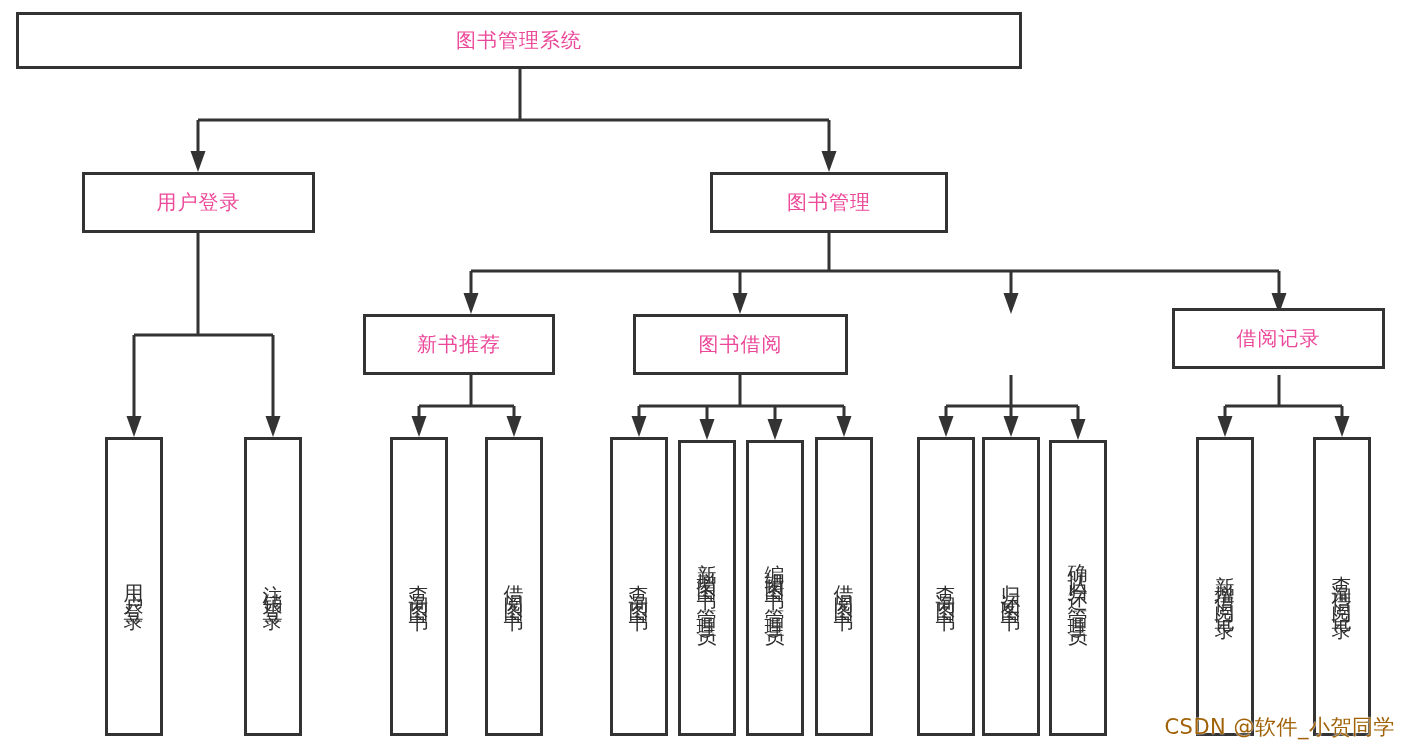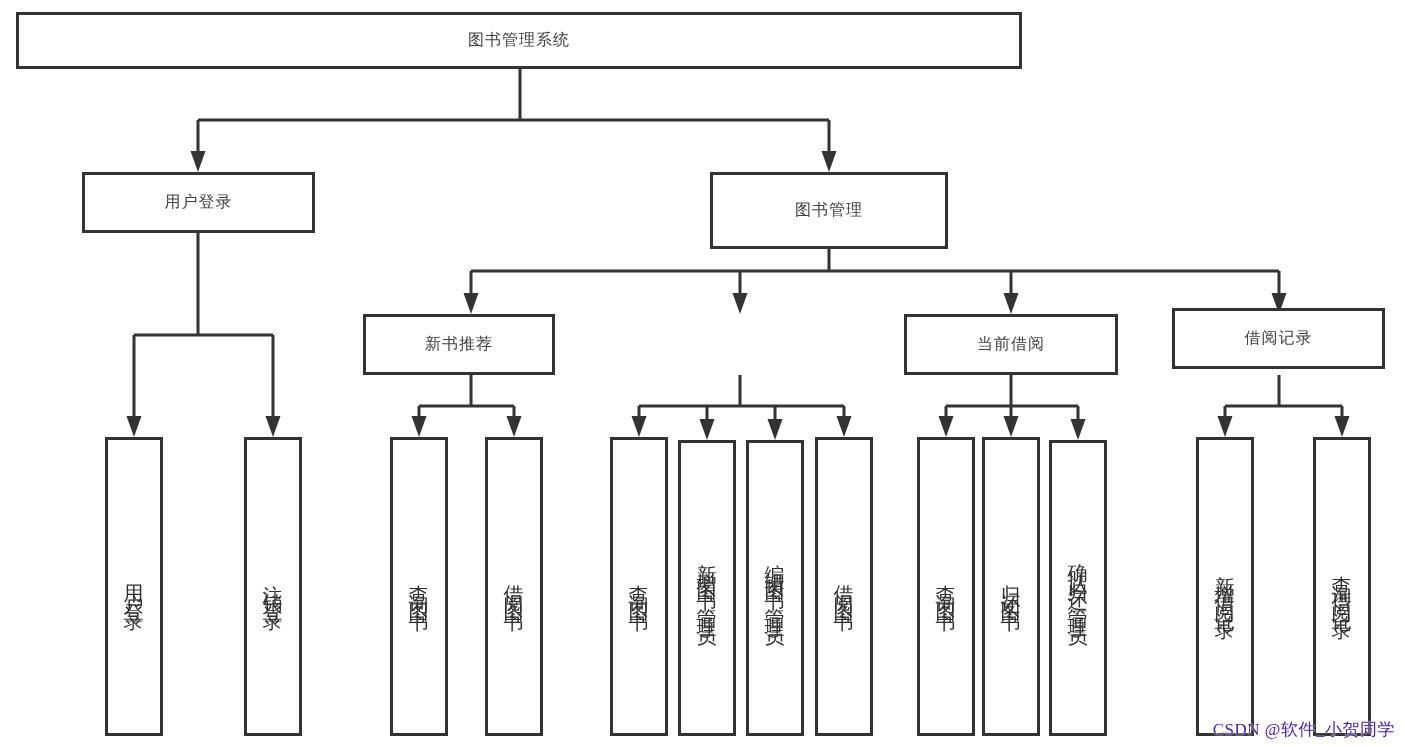--- a/index.html
+++ b/index.html
@@ -22,37 +22,37 @@
     position: absolute;
     box-sizing: border-box;
     border: 3px solid #333333;
     background: #ffffff;
     display: flex;
     align-items: center;
     justify-content: center;
     color: #2f2f2f;
   }
   .h-label {
-    font-size: 16px;
-    color: #404040;
+    font-size: 20px;
+    color: #ec4899;
     letter-spacing: 1px;
     white-space: nowrap;
   }
   .v-label {
     writing-mode: vertical-rl;
     text-orientation: mixed;
     font-size: 20px;
     letter-spacing: 9px;
     color: #2f2f2f;
     line-height: 1;
   }
   
   #n-root   { left: 16px;  top: 12px;  width: 1006px; height: 57px; }
   #n-login  { left: 82px;  top: 172px; width: 233px;  height: 61px; }
-  #n-mgmt   { left: 710px; top: 172px; width: 238px;  height: 77px; }
+  #n-mgmt   { left: 710px; top: 172px; width: 238px;  height: 61px; }
   #n-rec    { left: 363px; top: 314px; width: 192px;  height: 61px; }
   #n-borrow { left: 633px; top: 314px; width: 215px;  height: 61px; }
   #n-cur    { left: 904px; top: 314px; width: 214px;  height: 61px; }
   #n-record { left: 1172px;top: 308px; width: 213px;  height: 61px; }
 
   .leaf { width: 58px; top: 437px; height: 299px; }
   #l-login   { left: 105px; }
   #l-logout  { left: 244px; }
   #l-qbook-a { left: 390px; }
   #l-bbook-a { left: 485px; }
@@ -63,27 +63,26 @@
   #l-qbook-c { left: 917px; }
   #l-retbook { left: 982px; }
   #l-confirm { left: 1049px; top: 440px; height: 296px; }
   #l-addrec  { left: 1196px; }
   #l-qrec    { left: 1313px; }
 
   .watermark {
     position: absolute;
     right: 10px;
     bottom: 6px;
-    font-size: 17px;
-    color: #4c1d95;
+    font-size: 21px;
+    color: #a16207;
     text-shadow: 0 0 2px #ffffff, 0 0 1px #ffffff;
     letter-spacing: 0.5px;
     z-index: 10;
     white-space: nowrap;
-    font-family: Liberation Serif, serif;
   }
 </style>
 </head>
 <body>
 
 <div class="canvas">
 
   <svg class="edges" viewBox="0 0 1405 747" aria-hidden="true">
     <g stroke="#333333" stroke-width="3" fill="none">
       <path d="M520 69V120 M198 120H829 M198 120V154 M829 120V154
@@ -124,22 +123,22 @@
   <div class="box" id="n-login">
     <span class="h-label">用户登录</span>
   </div>
   <div class="box" id="n-mgmt">
     <span class="h-label">图书管理</span>
   </div>
 
   <div class="box" id="n-rec">
     <span class="h-label">新书推荐</span>
   </div>
-  <div class="box" id="n-cur">
-    <span class="h-label">当前借阅</span>
+  <div class="box" id="n-borrow">
+    <span class="h-label">图书借阅</span>
   </div>
   <div class="box" id="n-record">
     <span class="h-label">借阅记录</span>
   </div>
 
   <div class="box leaf" id="l-login">
     <span class="v-label">用户登录</span>
   </div>
   <div class="box leaf" id="l-logout">
     <span class="v-label">注销登录</span>

